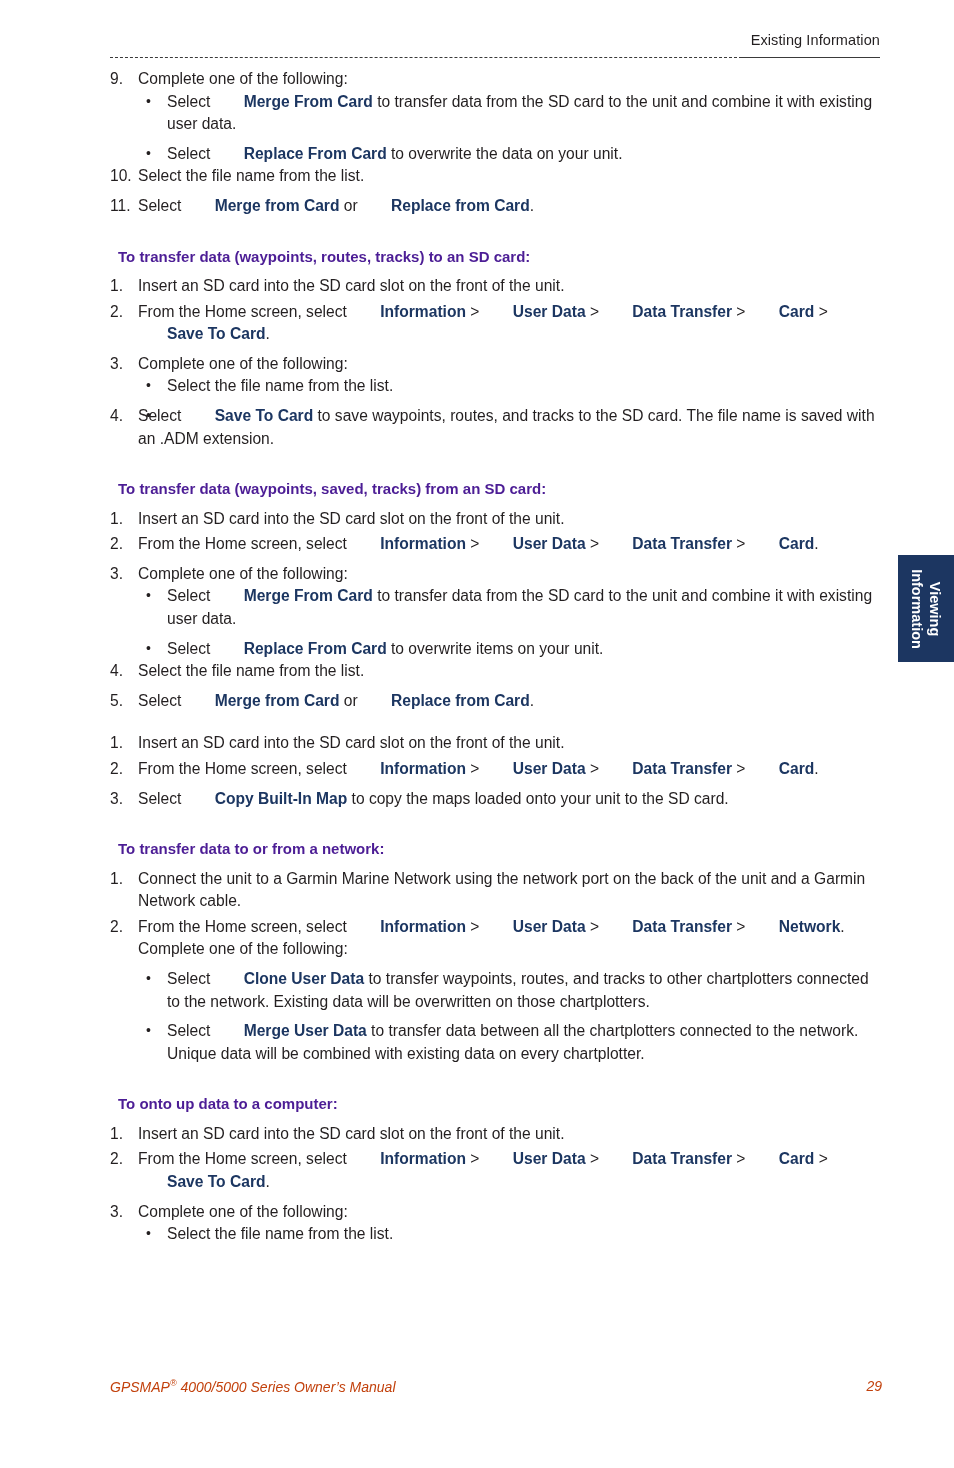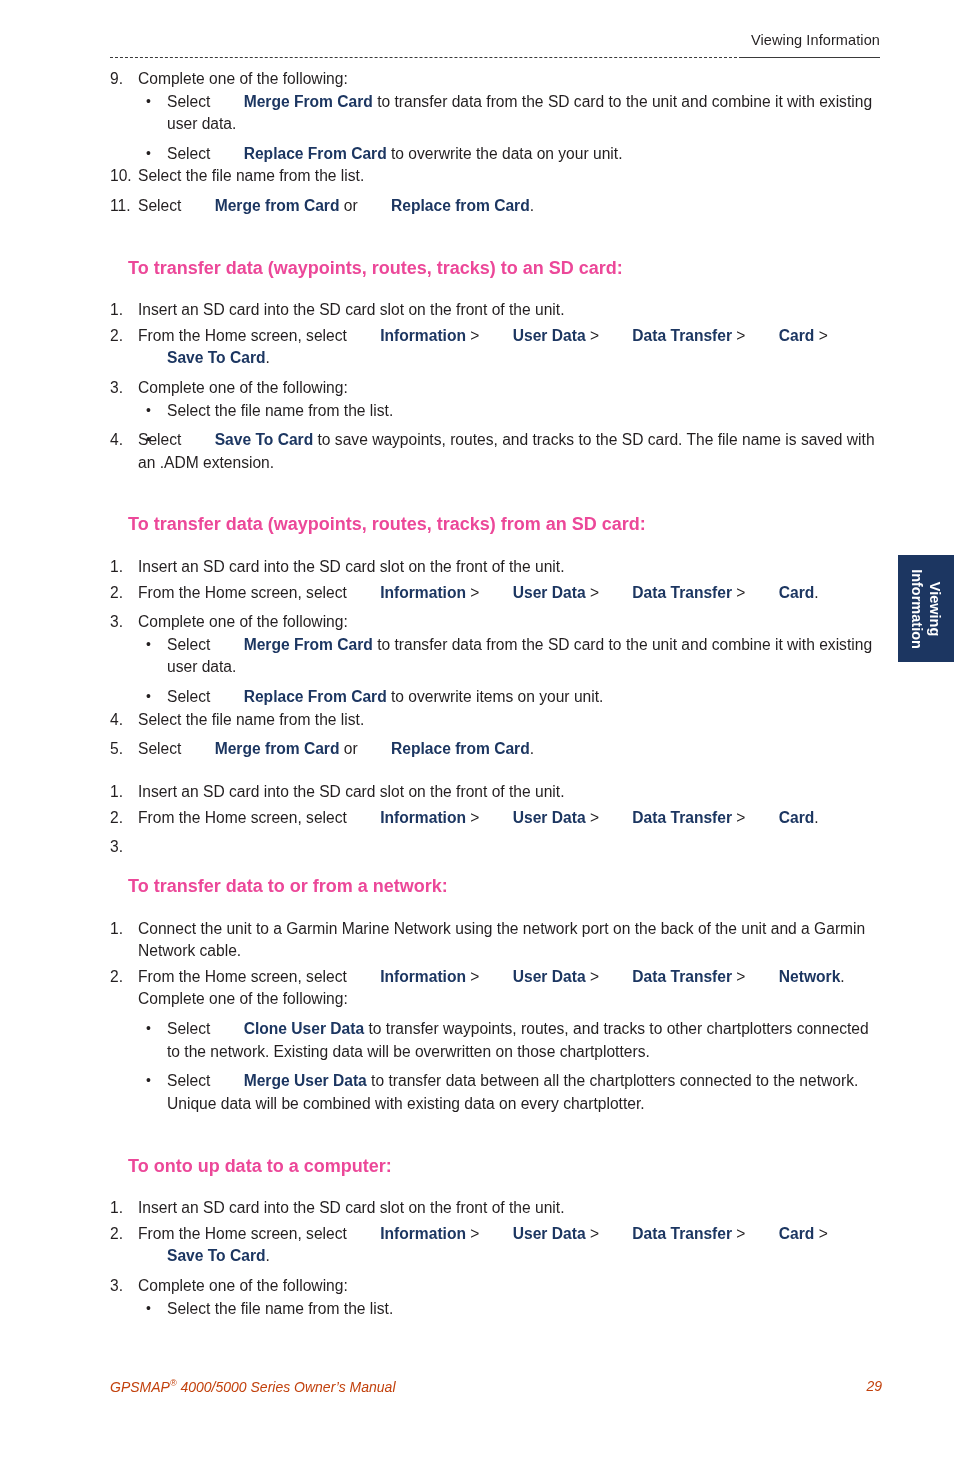--- a/index.html
+++ b/index.html
@@ -57,24 +57,24 @@
 
   
   .content {
     position: absolute;
     left: 110px;
     top: 68px;
     width: 772px;
   }
 
   .h-sub {
-    font-size: 18px;
+    font-size: 15px;
     font-weight: bold;
-    color: #ec4899;
-    margin: 18px;
+    color: #4c1d95;
+    margin: 8px;
     padding: 0;
     line-height: 1.42;
   }
 
   .olist { margin: 0; padding: 0; list-style: none; }
 
   .step {
     position: relative;
     font-size: 15.6px;
     line-height: 1.45;
@@ -165,21 +165,21 @@
     font-size: 9px;
     vertical-align: super;
   }
 </style>
 </head>
 <body>
 
 <div class="page">
 
   <div class="header">
-    <div class="header-title">Viewing Information</div>
+    <div class="header-title">Existing Information</div>
     <div class="header-rule-dashed"></div>
     <div class="header-rule-solid"></div>
   </div>
 
   <div class="content" id="content-root">
       <ul class="olist">
         <li class="step"><span class="num">9.</span><span>Complete one of the following:</span></li>
       </ul>
       <ul class="blist">
         <li class="bullet"><span class="dot">•</span><span>Select <span class="kw">Merge From Card</span> to transfer data from the SD card to the unit and combine it with existing user data.</span></li>
@@ -197,39 +197,39 @@
         <li class="step"><span class="num">3.</span><span>Complete one of the following:</span></li>
       </ul>
       <ul class="blist">
         <li class="bullet"><span class="dot">•</span><span>Select the file name from the list.</span></li>
         <li class="bullet"><span class="dot">•</span></li>
       </ul>
       <ul class="olist">
         <li class="step"><span class="num">4.</span><span>Select <span class="kw">Save To Card</span> to save waypoints, routes, and tracks to the SD card. The file name is saved with an .ADM extension.</span></li>
       </ul>
       <div style="height: 20px;"></div>
-      <div class="h-sub">To transfer data (waypoints, routes, tracks) from an SD card:</div>
+      <div class="h-sub">To transfer data (waypoints, saved, tracks) from an SD card:</div>
       <ul class="olist">
         <li class="step tight"><span class="num">1.</span><span>Insert an SD card into the SD card slot on the front of the unit.</span></li>
         <li class="step"><span class="num">2.</span><span>From the Home screen, select <span class="kw">Information</span><span class="sep"> &gt; </span><span class="kw">User Data</span><span class="sep"> &gt; </span><span class="kw">Data Transfer</span><span class="sep"> &gt; </span><span class="kw">Card</span>.</span></li>
         <li class="step"><span class="num">3.</span><span>Complete one of the following:</span></li>
       </ul>
       <ul class="blist">
         <li class="bullet"><span class="dot">•</span><span>Select <span class="kw">Merge From Card</span> to transfer data from the SD card to the unit and combine it with existing user data.</span></li>
         <li class="bullet"><span class="dot">•</span><span>Select <span class="kw">Replace From Card</span> to overwrite items on your unit.</span></li>
       </ul>
       <ul class="olist">
         <li class="step"><span class="num">4.</span><span>Select the file name from the list.</span></li>
         <li class="step"><span class="num">5.</span><span>Select <span class="kw">Merge from Card</span> or <span class="kw">Replace from Card</span>.</span></li>
       </ul>
       <div style="height: 20px;"></div>
       <ul class="olist">
         <li class="step tight"><span class="num">1.</span><span>Insert an SD card into the SD card slot on the front of the unit.</span></li>
         <li class="step"><span class="num">2.</span><span>From the Home screen, select <span class="kw">Information</span><span class="sep"> &gt; </span><span class="kw">User Data</span><span class="sep"> &gt; </span><span class="kw">Data Transfer</span><span class="sep"> &gt; </span><span class="kw">Card</span>.</span></li>
-        <li class="step"><span class="num">3.</span></li>
+        <li class="step"><span class="num">3.</span><span>Select <span class="kw">Copy Built-In Map</span> to copy the maps loaded onto your unit to the SD card.</span></li>
       </ul>
       <div style="height: 20px;"></div>
       <div class="h-sub">To transfer data to or from a network:</div>
       <ul class="olist">
         <li class="step tight"><span class="num">1.</span><span>Connect the unit to a Garmin Marine Network using the network port on the back of the unit and a Garmin Network cable.</span></li>
         <li class="step"><span class="num">2.</span><span>From the Home screen, select <span class="kw">Information</span><span class="sep"> &gt; </span><span class="kw">User Data</span><span class="sep"> &gt; </span><span class="kw">Data Transfer</span><span class="sep"> &gt; </span><span class="kw">Network</span>.</span></li>
       </ul>
       <div class="plain-indent">Complete one of the following:</div>
       <ul class="blist">
         <li class="bullet"><span class="dot">•</span><span>Select <span class="kw">Clone User Data</span> to transfer waypoints, routes, and tracks to other chartplotters connected to the network. Existing data will be overwritten on those chartplotters.</span></li>

